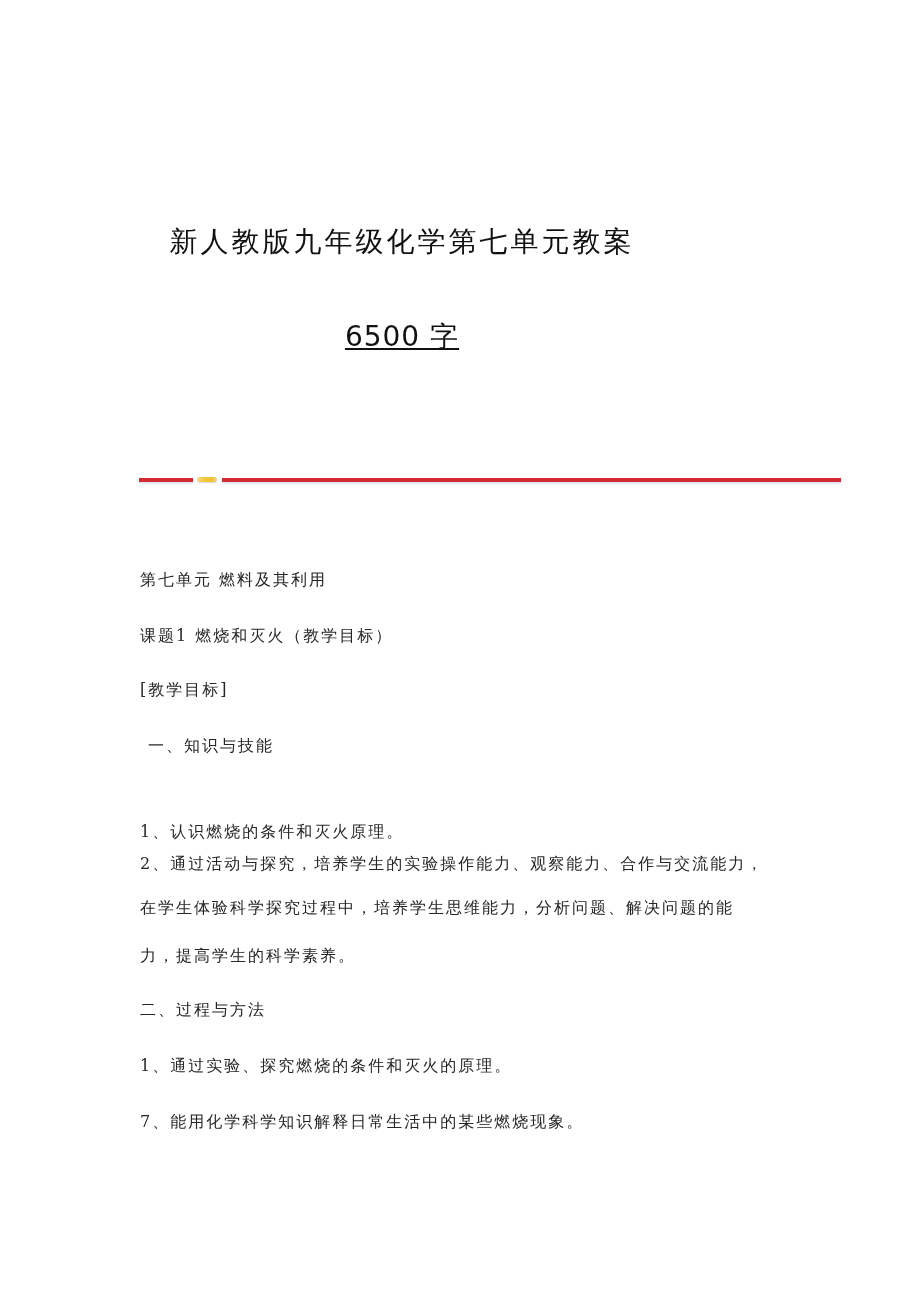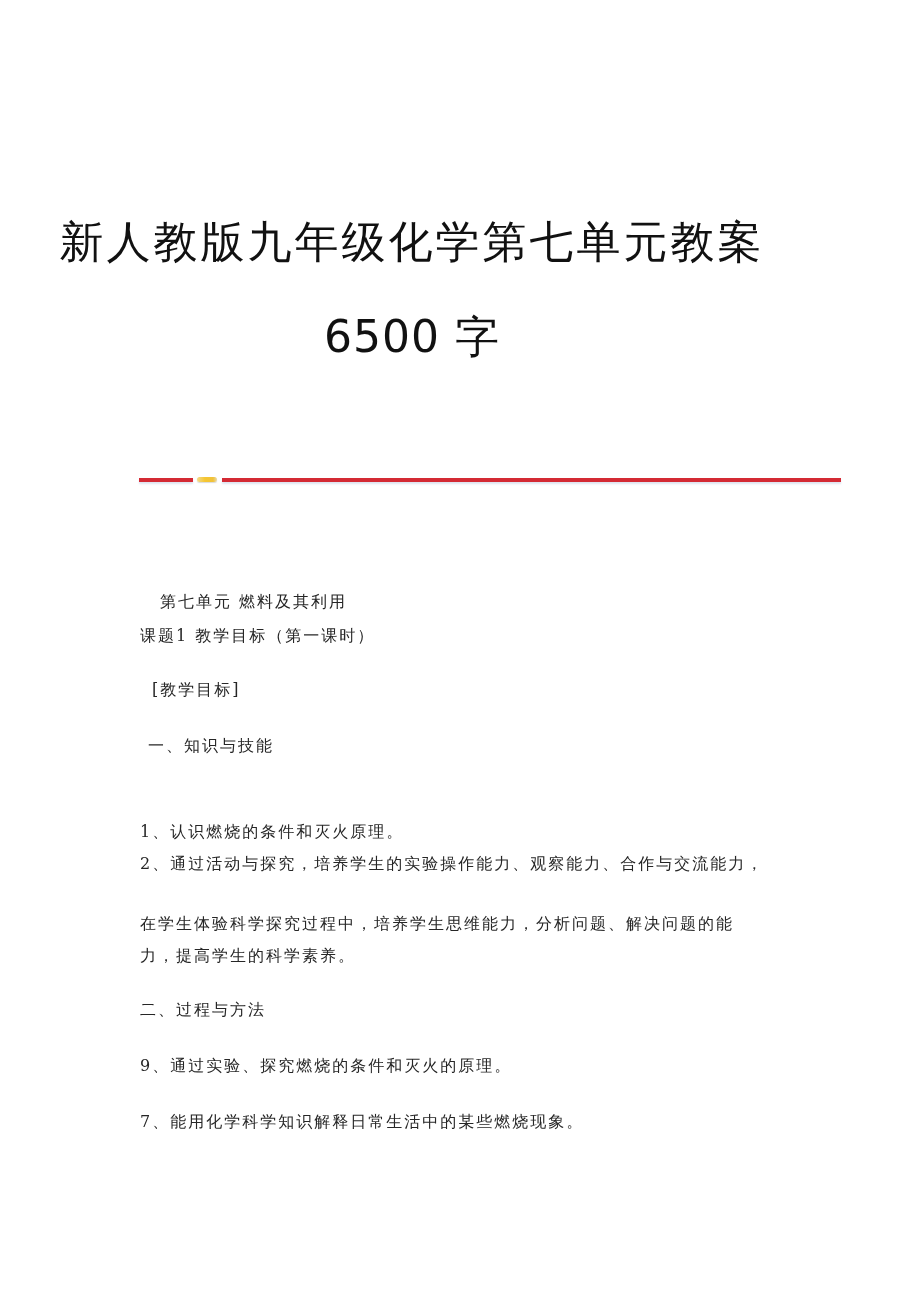--- a/index.html
+++ b/index.html
@@ -10,33 +10,33 @@
     body {
       width: 920px;
       height: 1302px;
       position: relative;
       overflow: hidden;
       font-family: "DejaVu Serif", "Liberation Serif", serif;
       color: #222222;
     }
     .title {
       position: absolute;
-      left: 18px;
+      left: 8px;
       width: 788px;
       text-align: center;
       font-family: "DejaVu Sans", "Liberation Sans", sans-serif;
-      font-size: 44px;
+      font-size: 28px;
       line-height: 40px;
       letter-spacing: 3px;
       color: #111111;
       margin: 0;
       font-weight: normal;
     }
     .title-main { top: 222px; }
-    .title-sub { top: 317px; letter-spacing: 1px; }
+    .title-sub { top: 317px; letter-spacing: 1px; text-decoration: underline; }
 
     .divider {
       position: absolute;
       top: 478px;
       left: 139px;
       width: 702px;
       height: 5px;
     }
     .divider .seg {
       position: absolute;
@@ -74,23 +74,23 @@
 
 <h1 class="title title-main">新人教版九年级化学第七单元教案</h1>
 <div class="title title-sub">6500 字</div>
 
 <div class="divider">
   <div class="seg seg-left"></div>
   <div class="pencil"></div>
   <div class="seg seg-right"></div>
 </div>
 
-<p class="body-text" style="top:592px;margin-left:20px;">第七单元 燃料及其利用</p>
-<p class="body-text" style="top:626px;">课题1 教学目标（第一课时）</p>
-<p class="body-text" style="top:680px;margin-left:12px;">[教学目标]</p>
+<p class="body-text" style="top:570px;">第七单元 燃料及其利用</p>
+<p class="body-text" style="top:626px;">课题1 燃烧和灭火（教学目标）</p>
+<p class="body-text" style="top:680px;">[教学目标]</p>
 <p class="body-text" style="top:736px;margin-left:8px;">一、知识与技能</p>
 <p class="body-text" style="top:822px;">1、认识燃烧的条件和灭火原理。</p>
 <p class="body-text" style="top:846px;margin-top:8px;">2、通过活动与探究，培养学生的实验操作能力、观察能力、合作与交流能力，</p>
-<p class="body-text" style="top:898px;margin-top:16px;">在学生体验科学探究过程中，培养学生思维能力，分析问题、解决问题的能</p>
+<p class="body-text" style="top:898px;">在学生体验科学探究过程中，培养学生思维能力，分析问题、解决问题的能</p>
 <p class="body-text" style="top:946px;text-align:right;">力，提高学生的科学素养。</p>
 <p class="body-text" style="top:1000px;">二、过程与方法</p>
-<p class="body-text" style="top:1056px;">9、通过实验、探究燃烧的条件和灭火的原理。</p>
+<p class="body-text" style="top:1056px;">1、通过实验、探究燃烧的条件和灭火的原理。</p>
 <p class="body-text" style="top:1112px;">7、能用化学科学知识解释日常生活中的某些燃烧现象。</p>
 
 </body></html>

